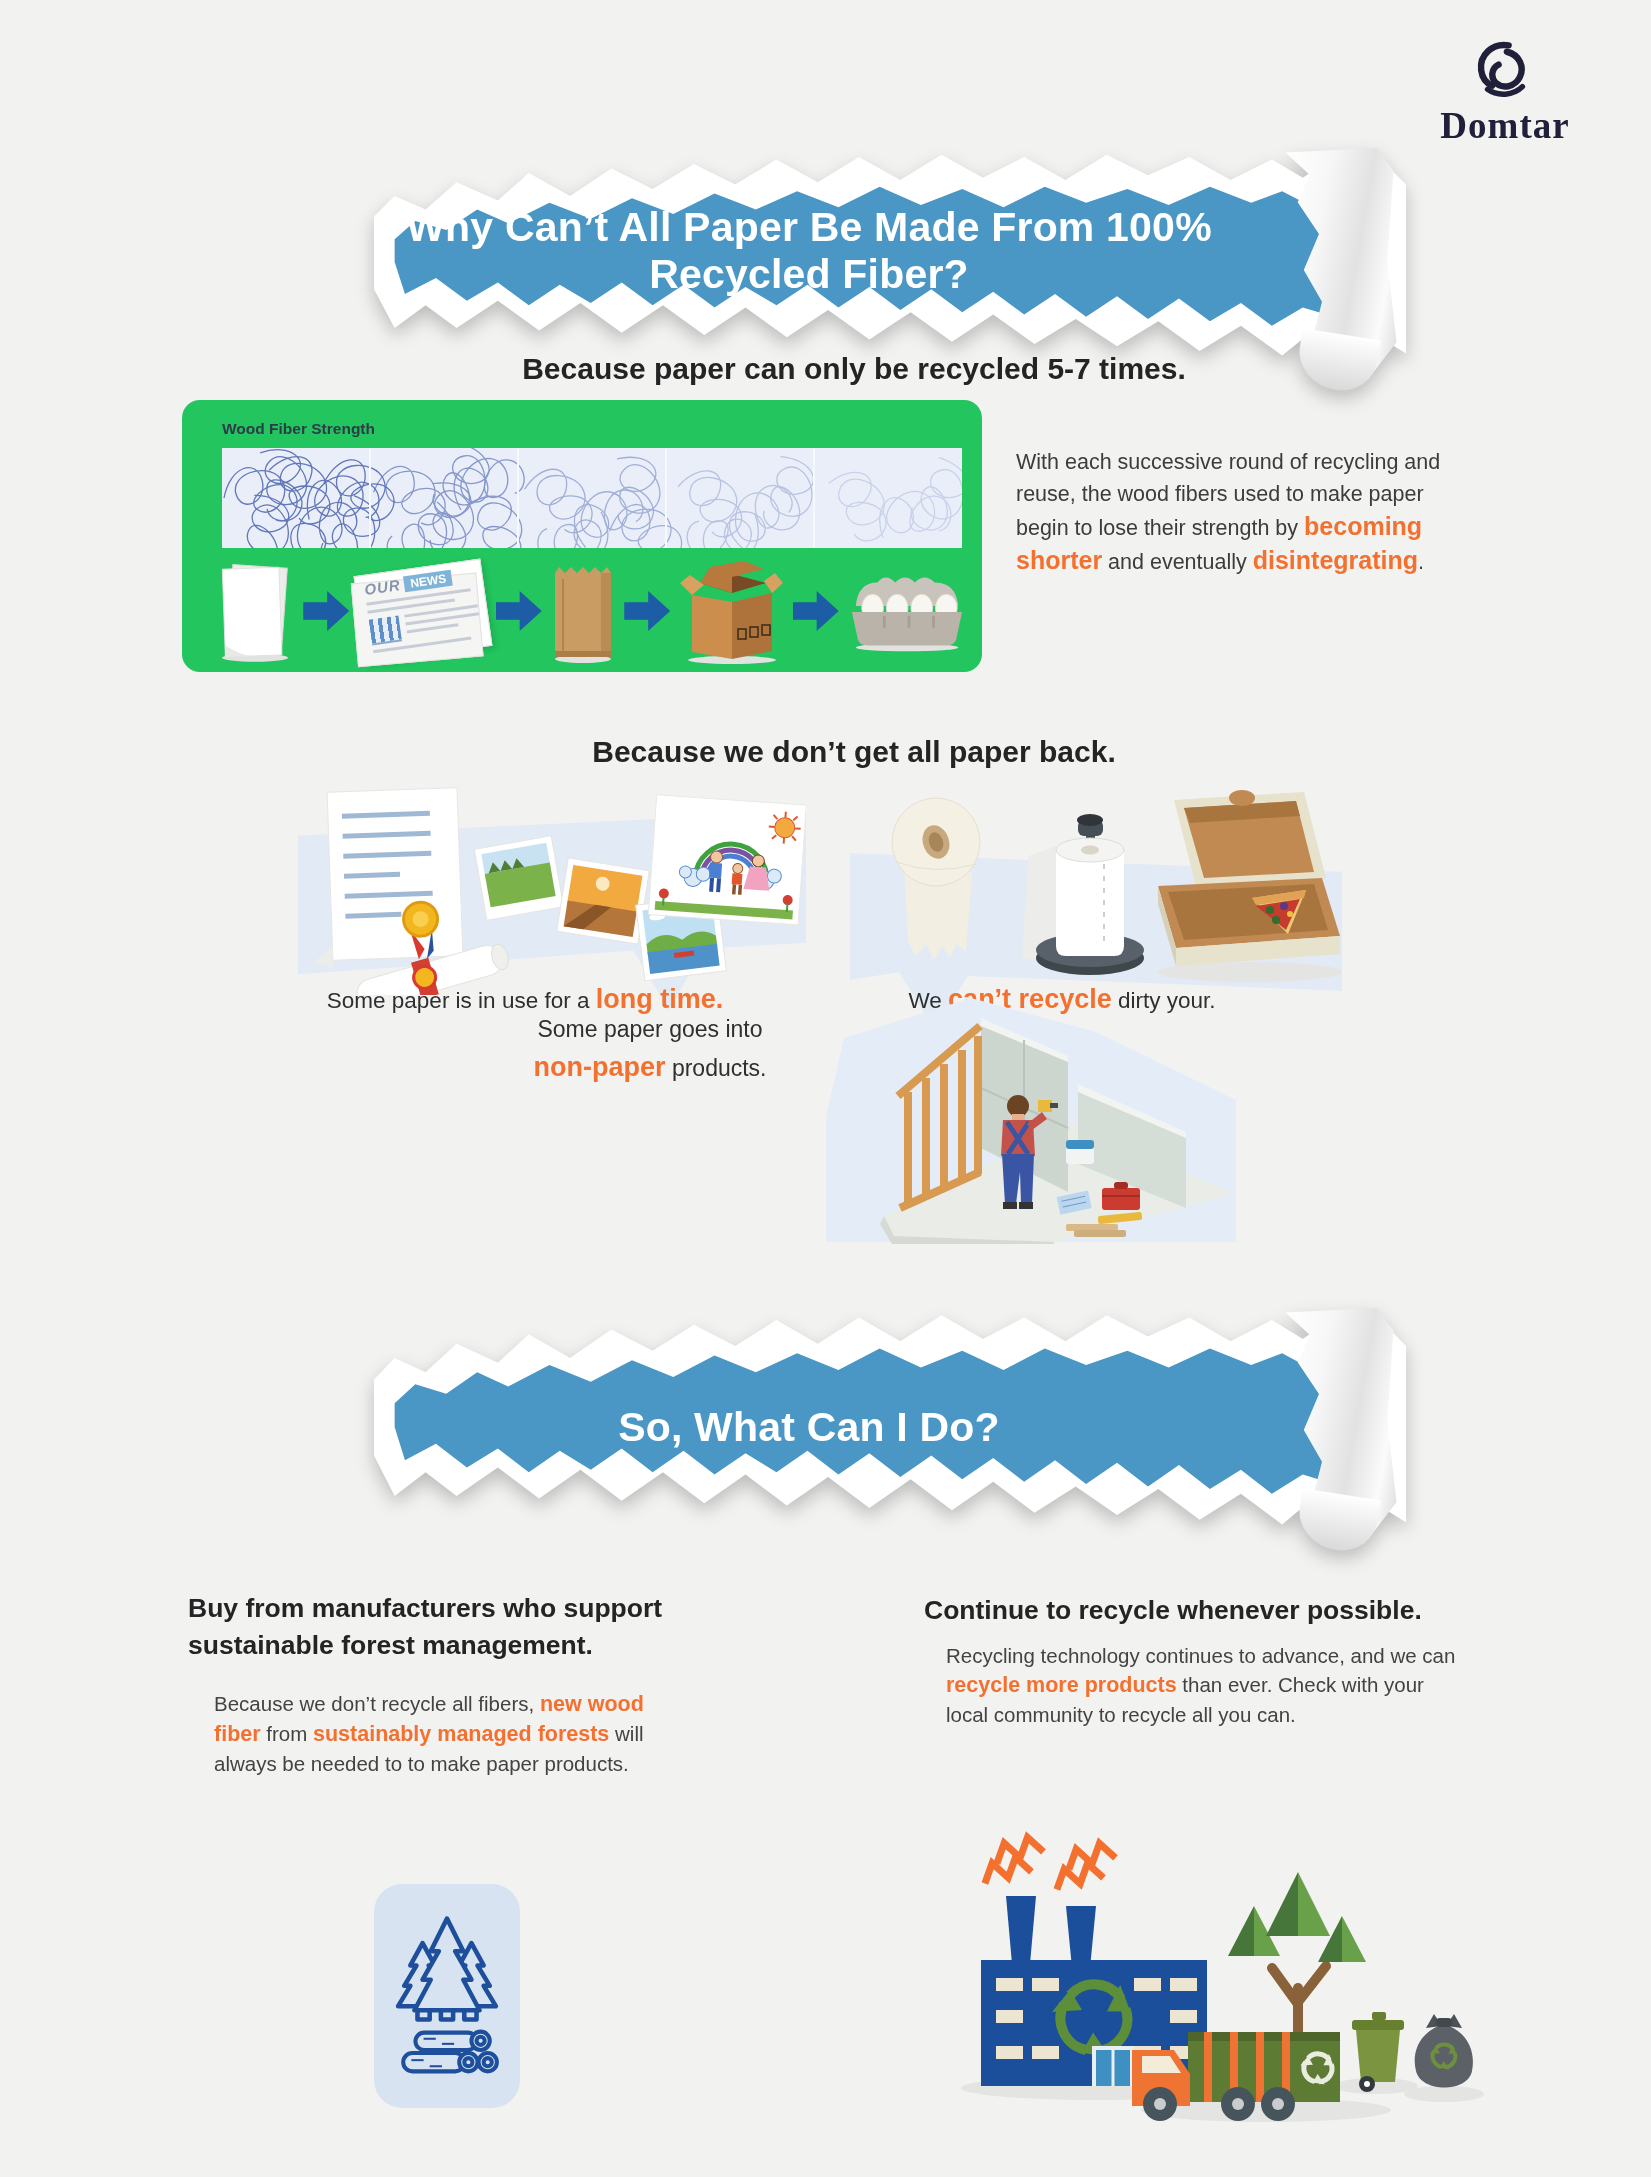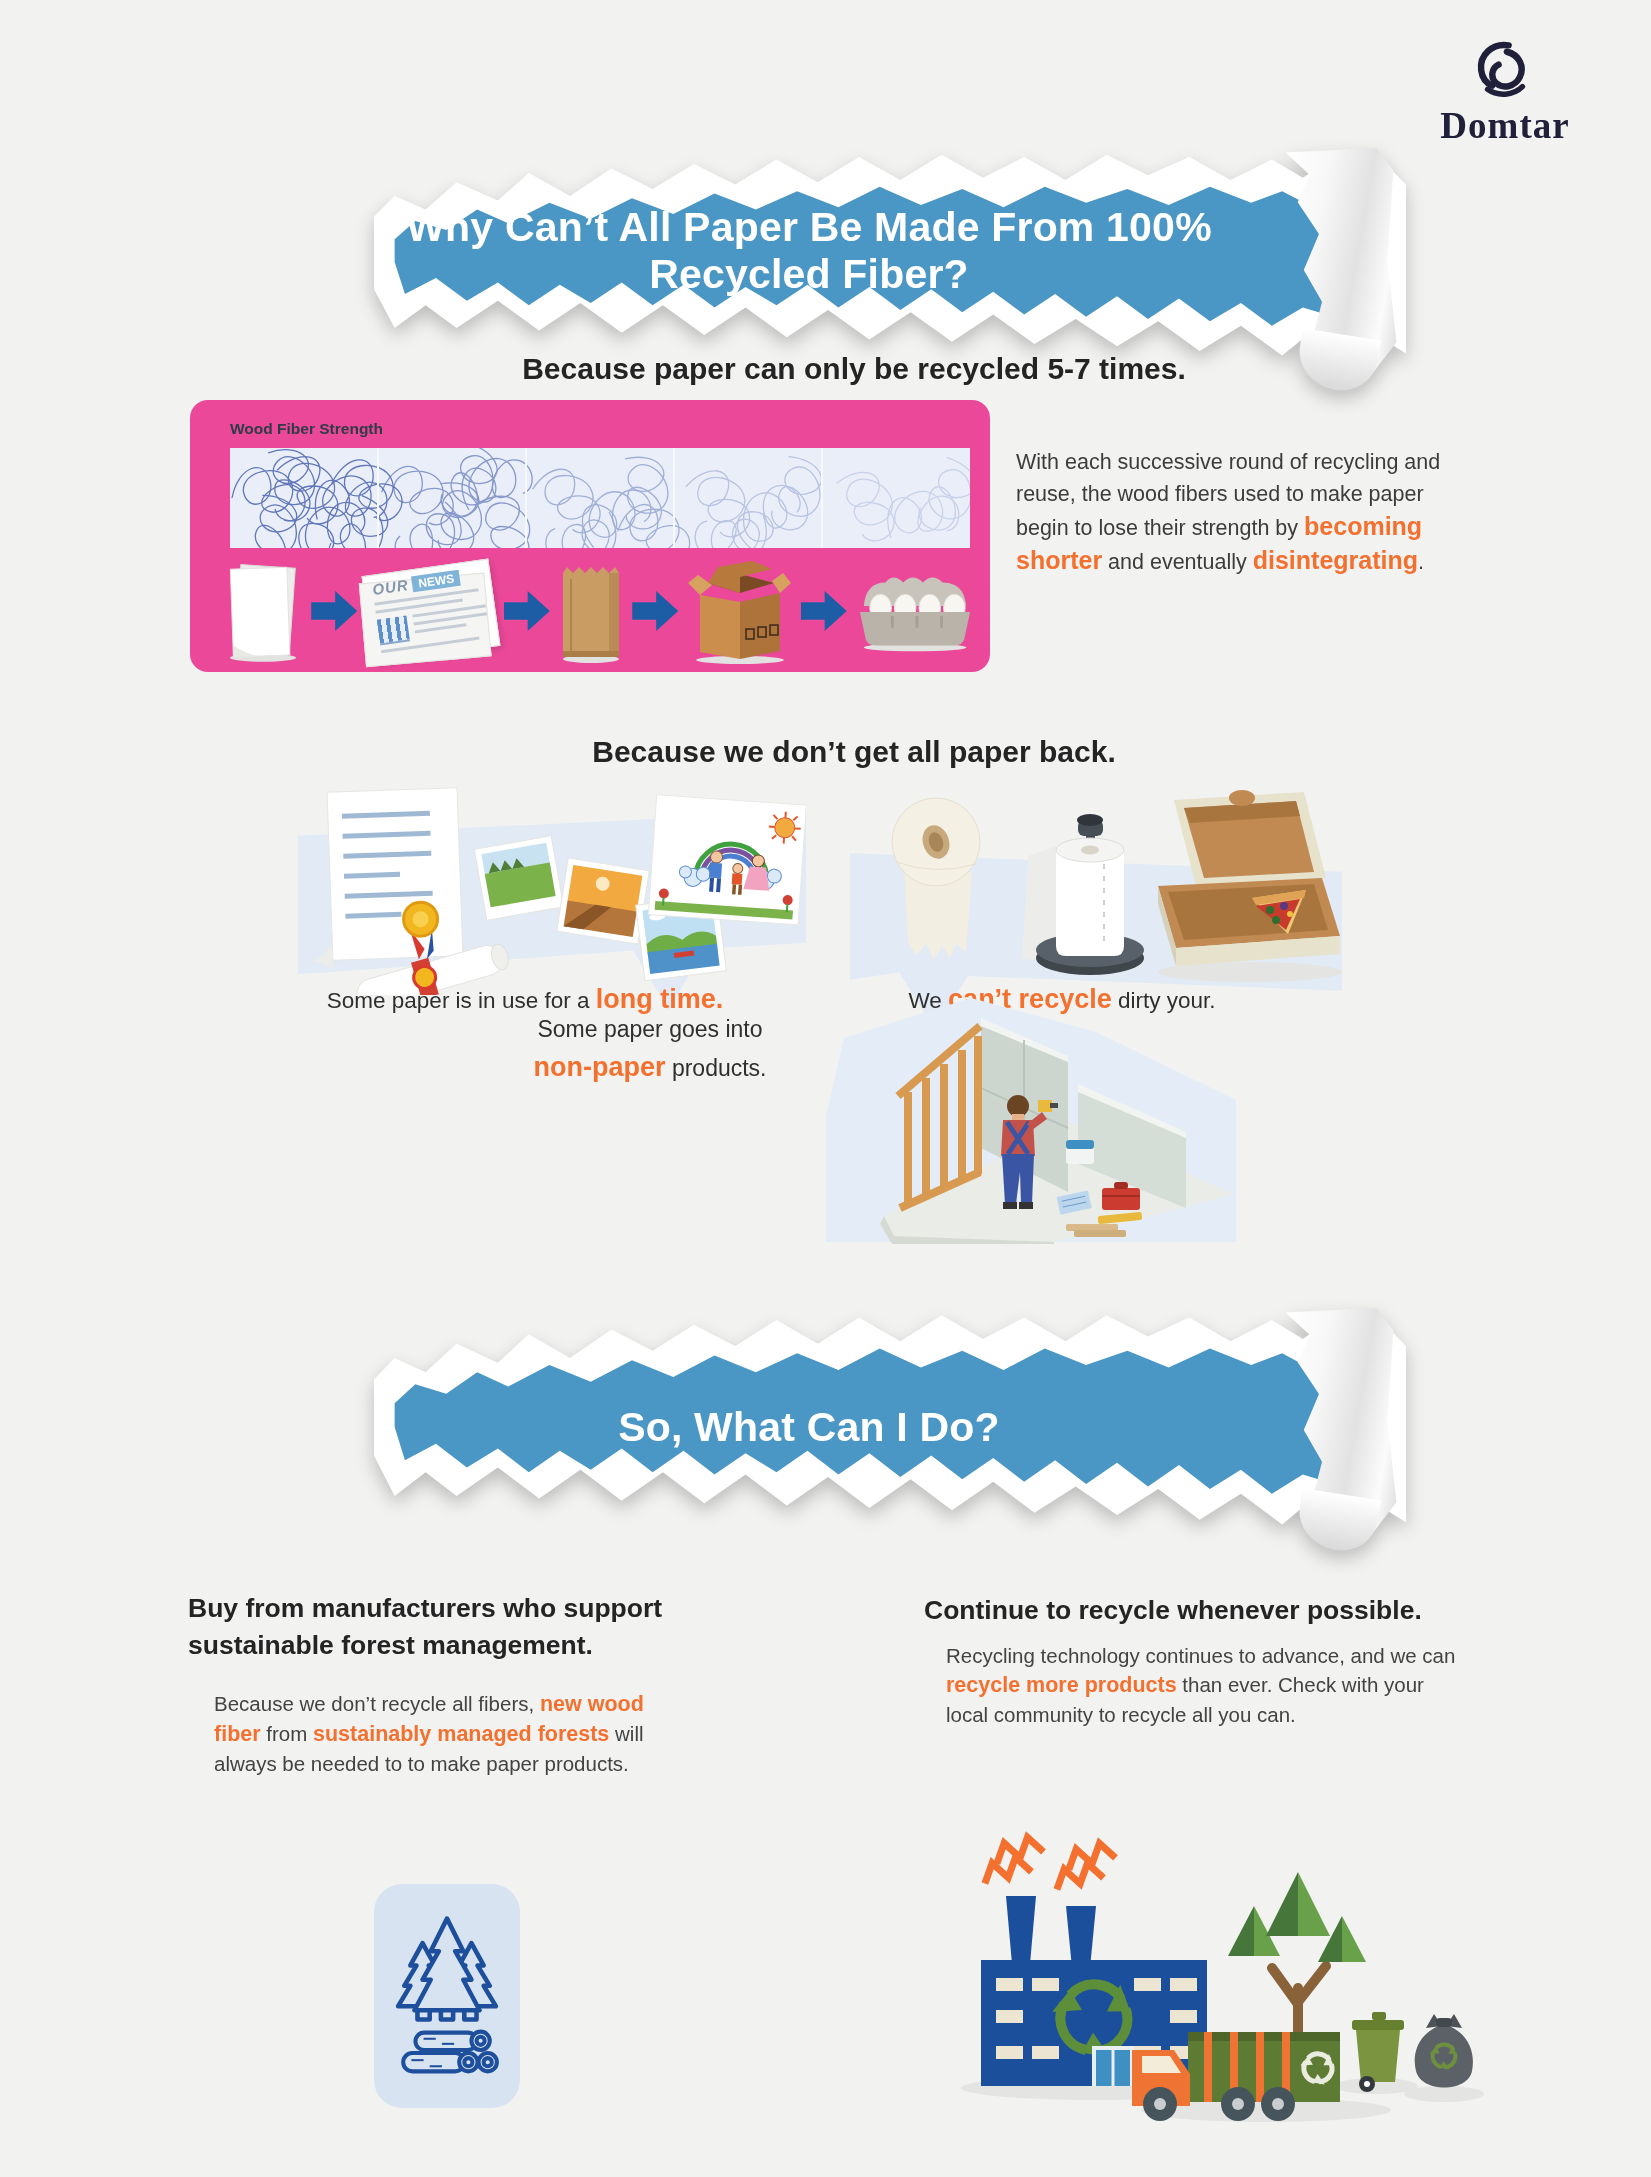--- a/index.html
+++ b/index.html
@@ -26,21 +26,21 @@
   .curl-tail{position:absolute;left:34%;bottom:-16px;width:52%;height:56px;
     background:linear-gradient(180deg,#ffffff,#d9d9d9);
     border-radius:0 0 70% 80% / 0 0 95% 100%;transform:rotate(9deg);}
   .banner-title{position:absolute;left:30px;width:810px;text-align:center;color:#ffffff;
     font-weight:bold;font-size:41px;letter-spacing:.2px;}
 
   
   .sec-h{left:0;width:1628px;text-align:center;font-weight:bold;font-size:30px;color:#242424;padding-left:40px;}
 
   
-  .panel{left:190px;top:400px;width:800px;height:272px;background:#ec4899;border-radius:18px;}
+  .panel{left:182px;top:400px;width:800px;height:272px;background:#22c55e;border-radius:18px;}
   .panel-label{position:absolute;left:40px;top:20px;font-size:15.5px;font-weight:bold;color:#2e3b49;}
   .fiber{position:absolute;left:40px;top:48px;width:740px;height:100px;}
   .products{position:absolute;left:34px;top:156px;width:750px;height:110px;
     display:flex;align-items:center;justify-content:space-between;}
   .flow-arrow{width:46px;height:40px;background:#1d5da5;flex:0 0 auto;
     clip-path:polygon(0 28%,52% 28%,52% 0,100% 50%,52% 100%,52% 72%,0 72%);}
 
   
   .news{width:128px;height:88px;background:#ffffff;border:1px solid #dfdfdc;
     box-shadow:2px 3px 6px rgba(0,0,0,.15);transform:rotate(-8deg);padding:5px 8px;

